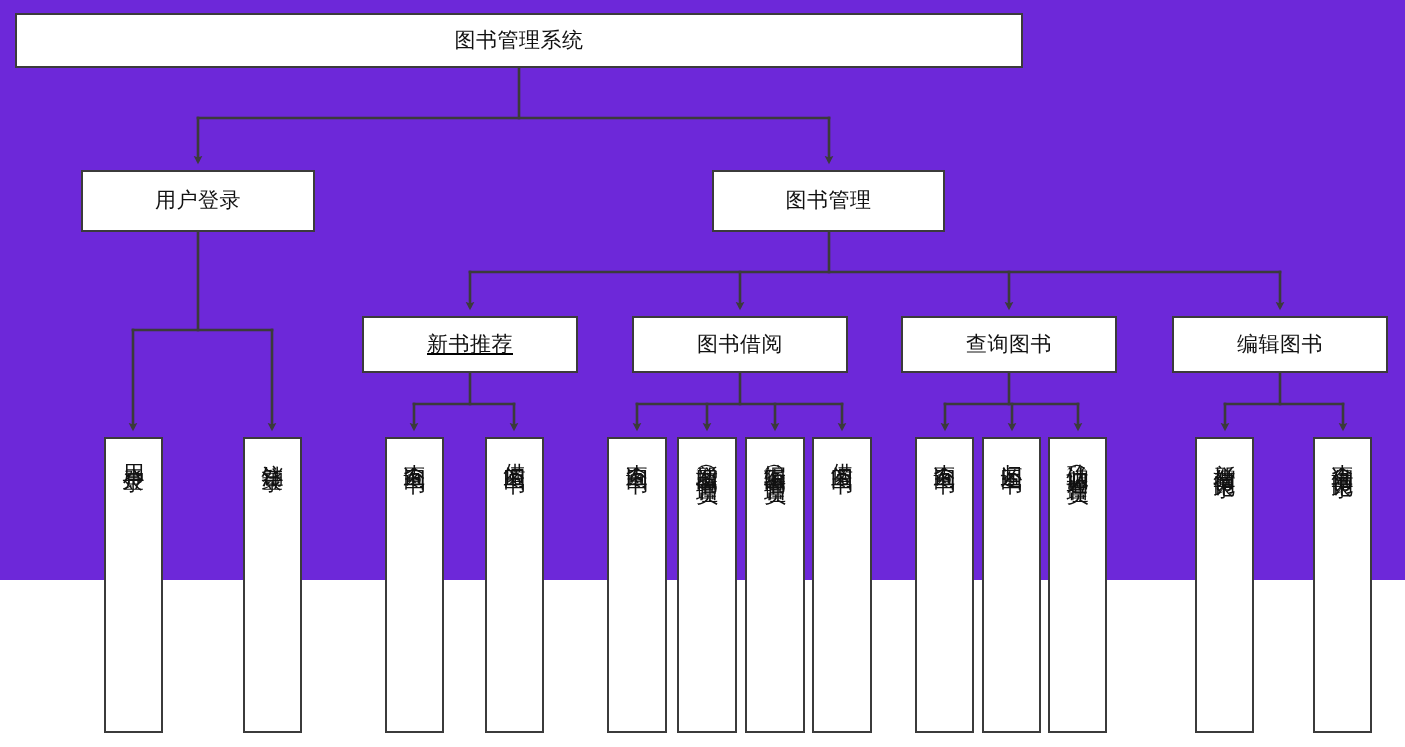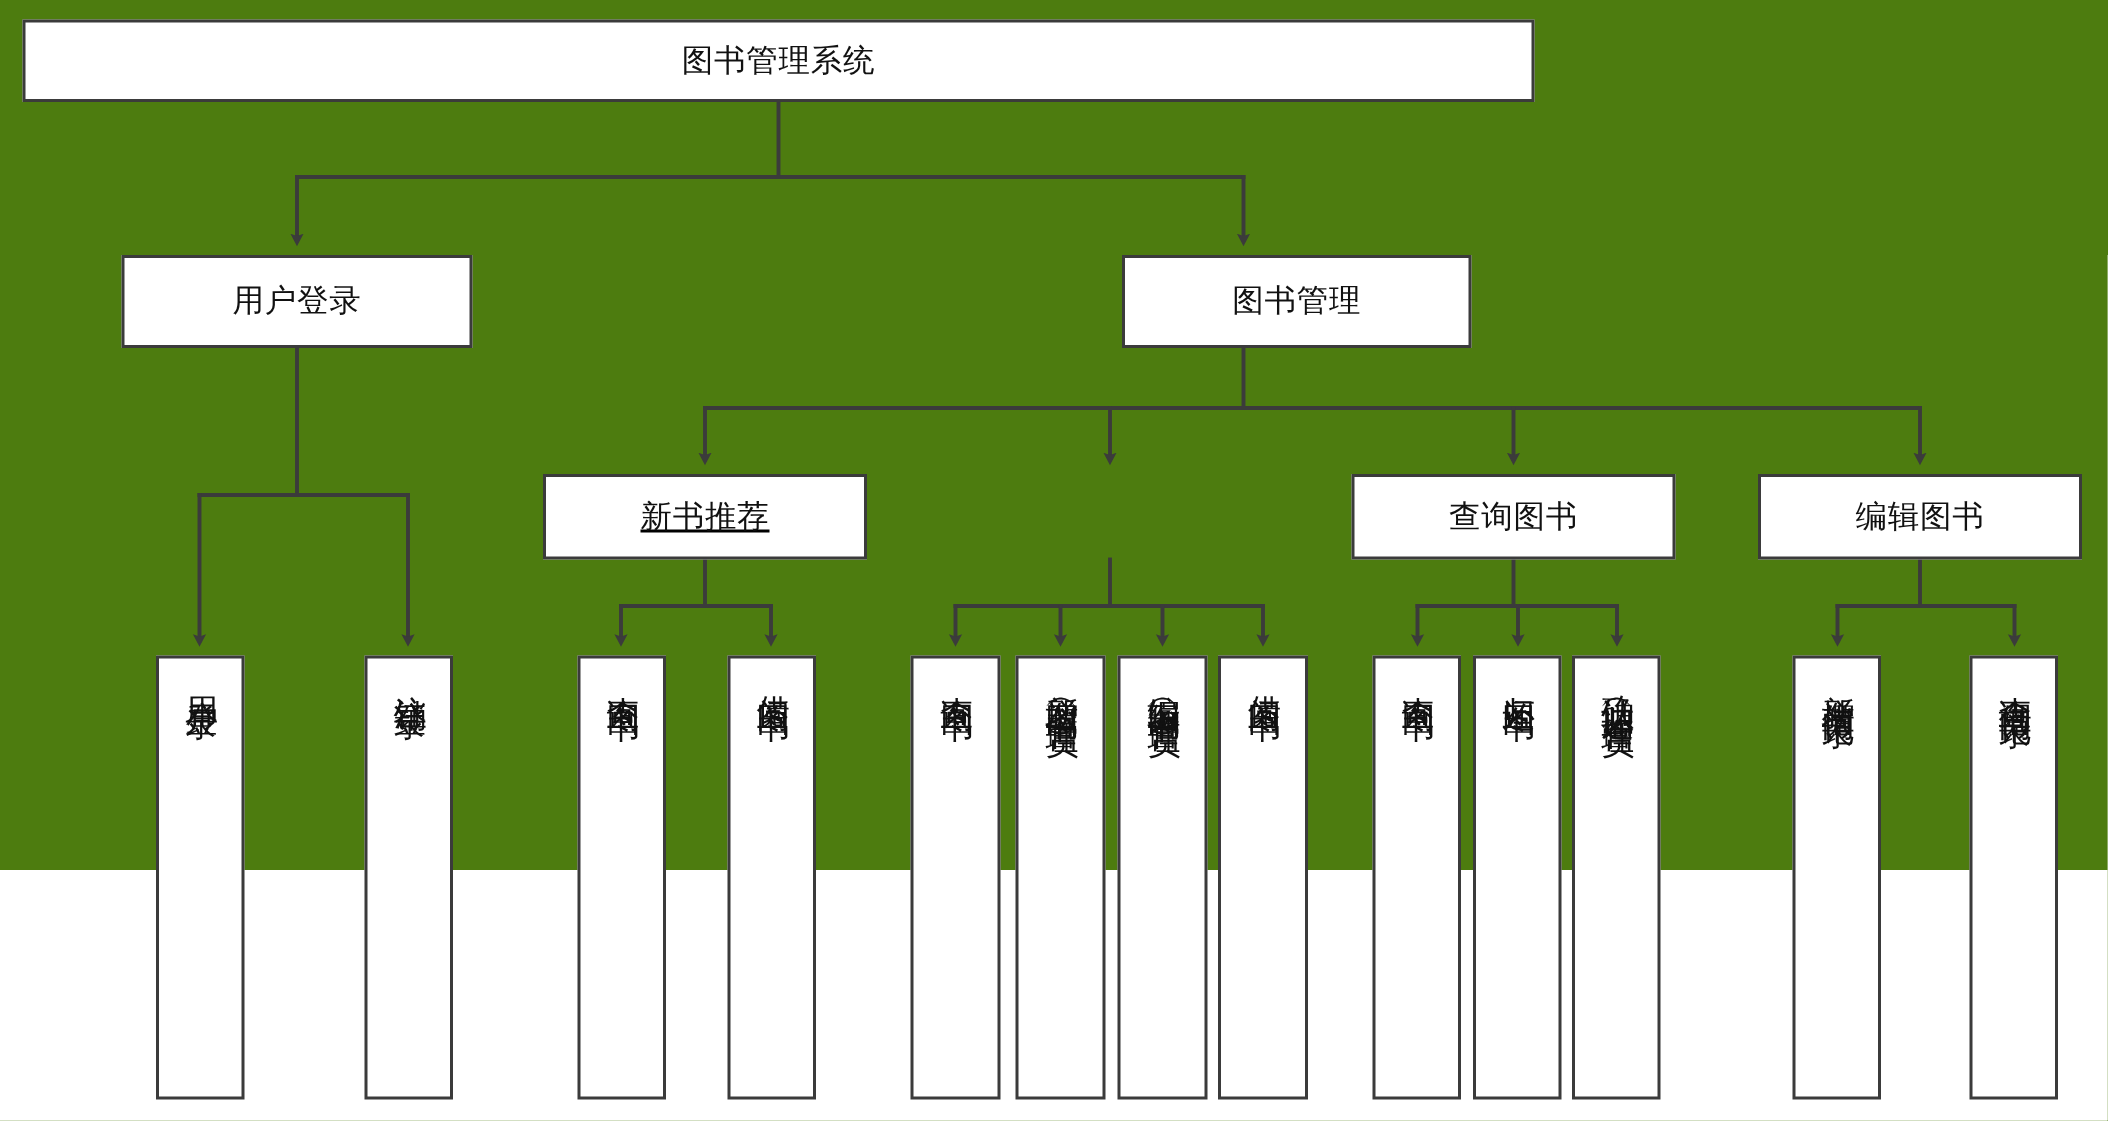--- a/index.html
+++ b/index.html
@@ -11,21 +11,21 @@
   body {
     width: 1405px;
     height: 747px;
     overflow: hidden;
     font-family: "DejaVu Sans", "Liberation Sans", sans-serif;
   }
   #diagram-root {
     position: relative;
     width: 1405px;
     height: 580px;
-    background: #4d7c0f;
+    background: #6d28d9;
   }
   svg.diagram-canvas {
     position: absolute;
     left: 0;
     top: 0;
     width: 1405px;
     height: 747px;
   }
   .node-box {
     position: absolute;
@@ -137,27 +137,30 @@
     </g>
   </svg>
 
   <div class="node-box" style="left:15px; top:13px; width:1008px; height:55px;">
     <span class="node-label">图书管理系统</span>
   </div>
 
   <div class="node-box" style="left:81px; top:170px; width:234px; height:62px;">
     <span class="node-label">用户登录</span>
   </div>
-  <div class="node-box" style="left:712px; top:170px; width:233px; height:62px;margin-left:36px;">
+  <div class="node-box" style="left:712px; top:170px; width:233px; height:62px;">
     <span class="node-label">图书管理</span>
   </div>
 
   <div class="node-box" style="left:362px; top:316px; width:216px; height:57px;text-decoration:underline;">
     <span class="node-label">新书推荐</span>
   </div>
+  <div class="node-box" style="left:632px; top:316px; width:216px; height:57px;">
+    <span class="node-label">图书借阅</span>
+  </div>
   <div class="node-box" style="left:901px; top:316px; width:216px; height:57px;">
     <span class="node-label">查询图书</span>
   </div>
   <div class="node-box" style="left:1172px; top:316px; width:216px; height:57px;">
     <span class="node-label">编辑图书</span>
   </div>
 
   <div class="node-box leaf" style="left:104px; top:437px; width:59px; height:296px;">
     <span class="node-label">用户登录</span>
   </div>

